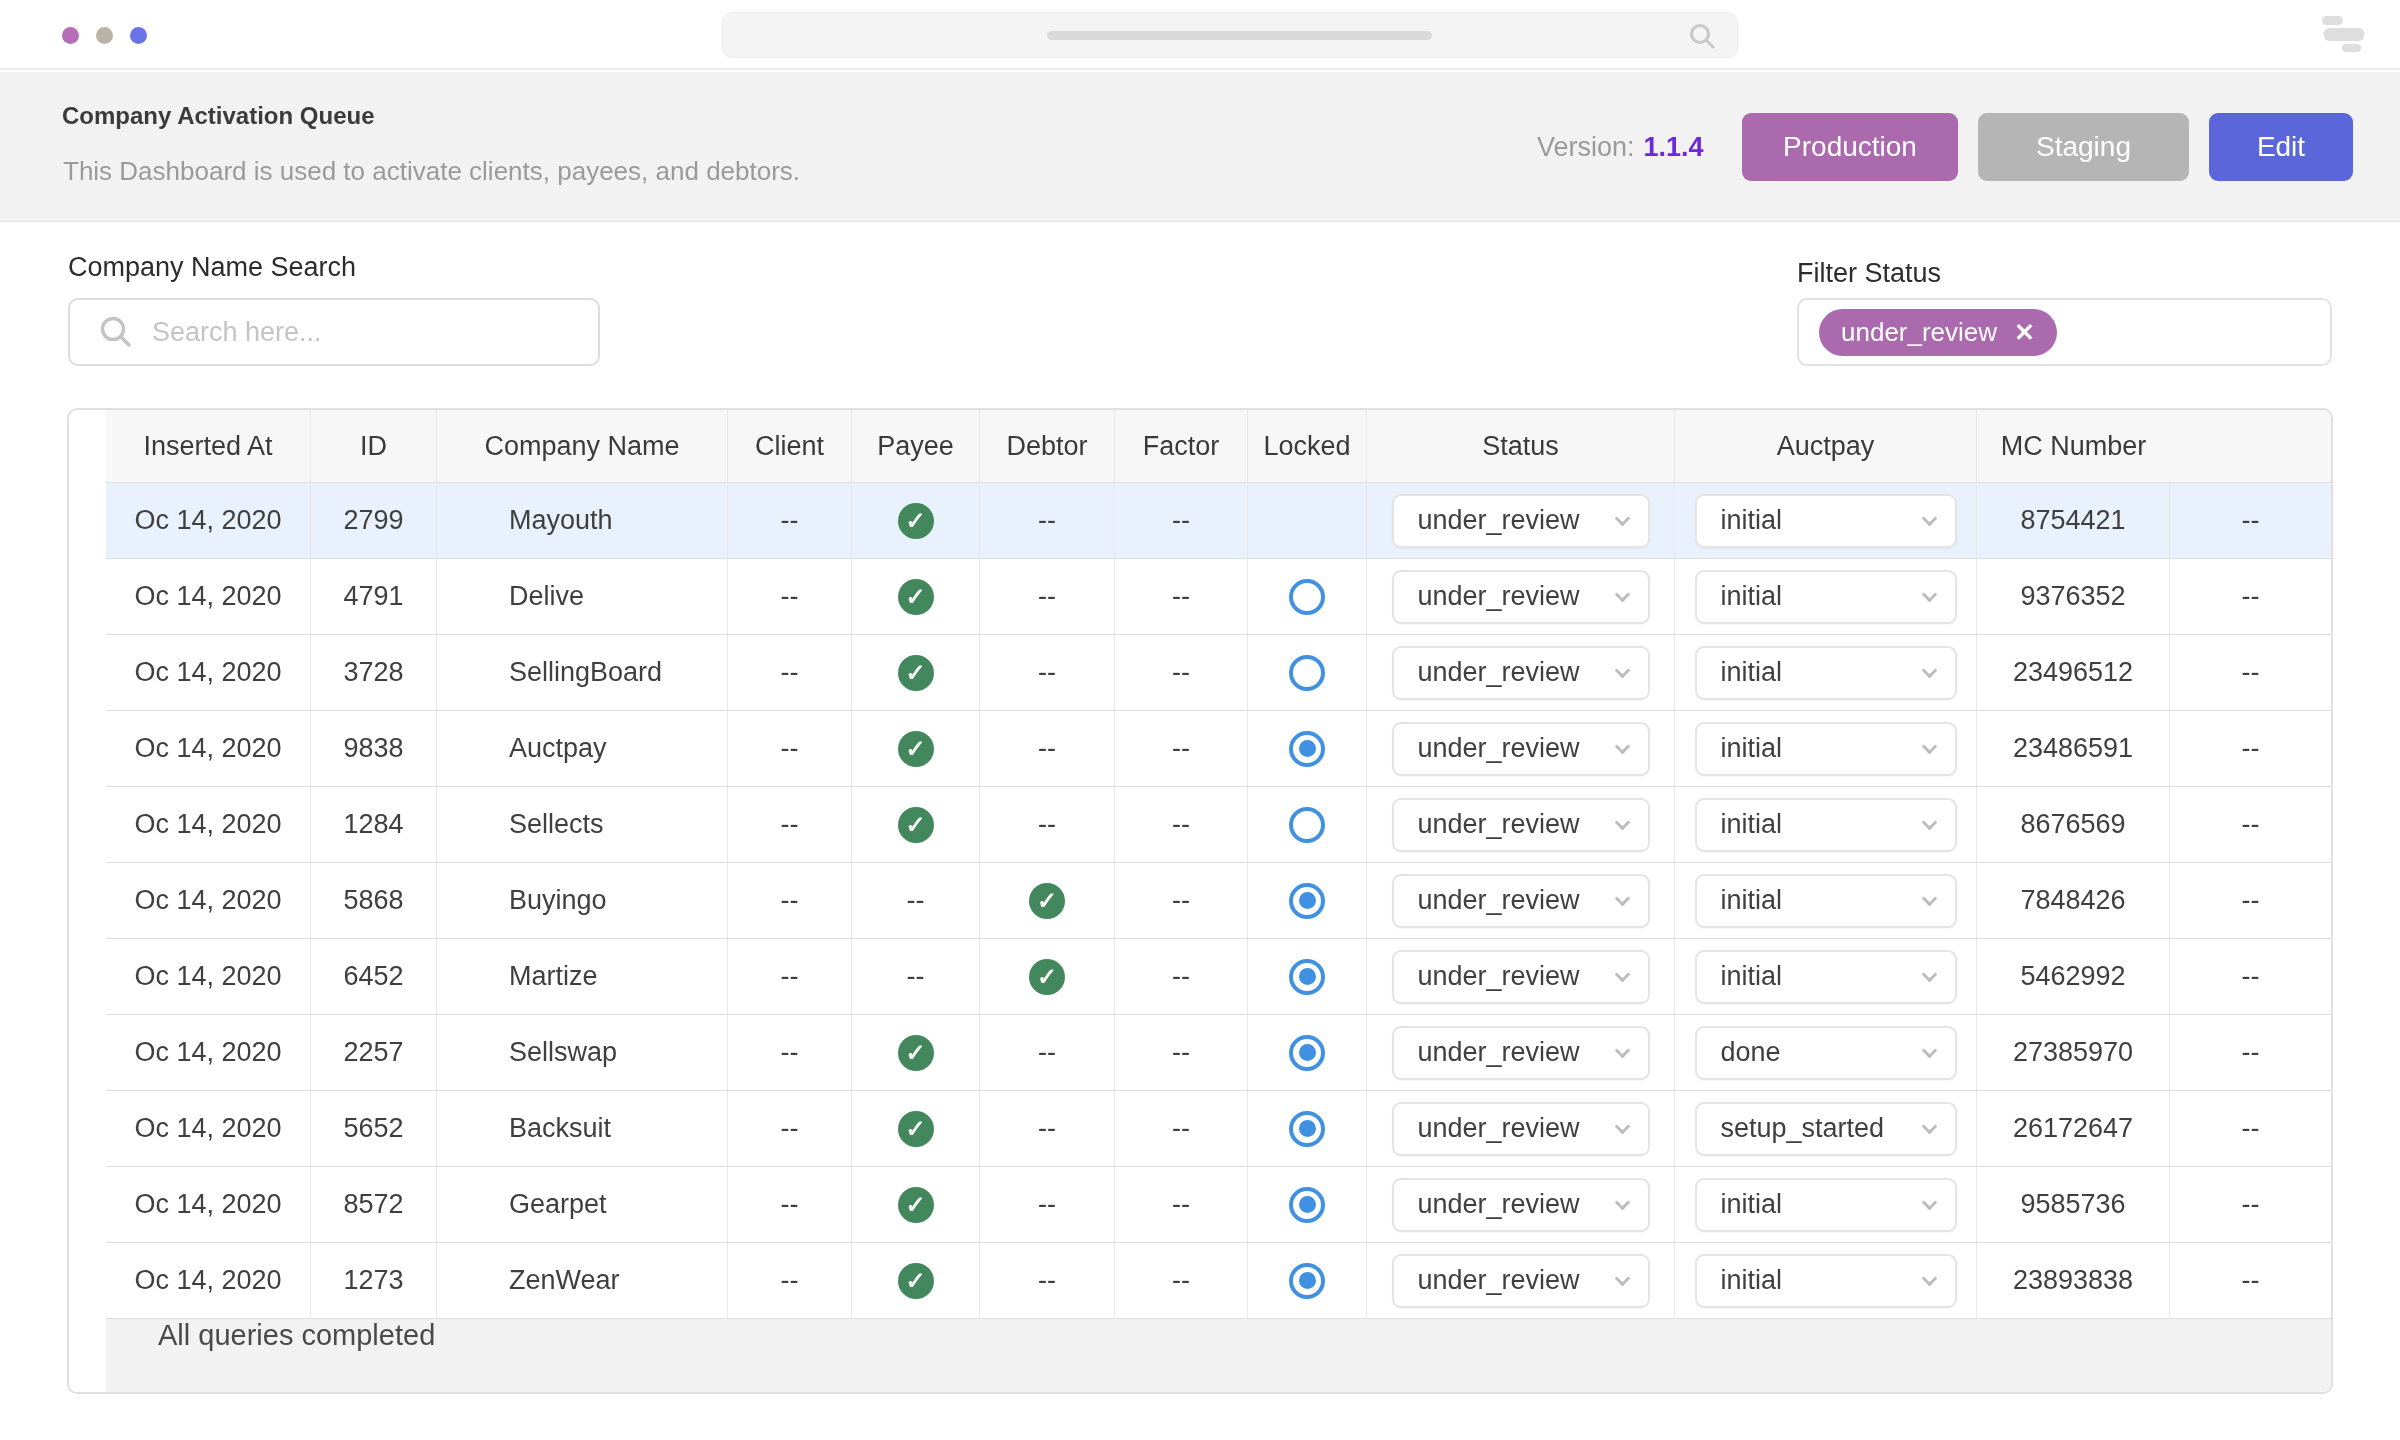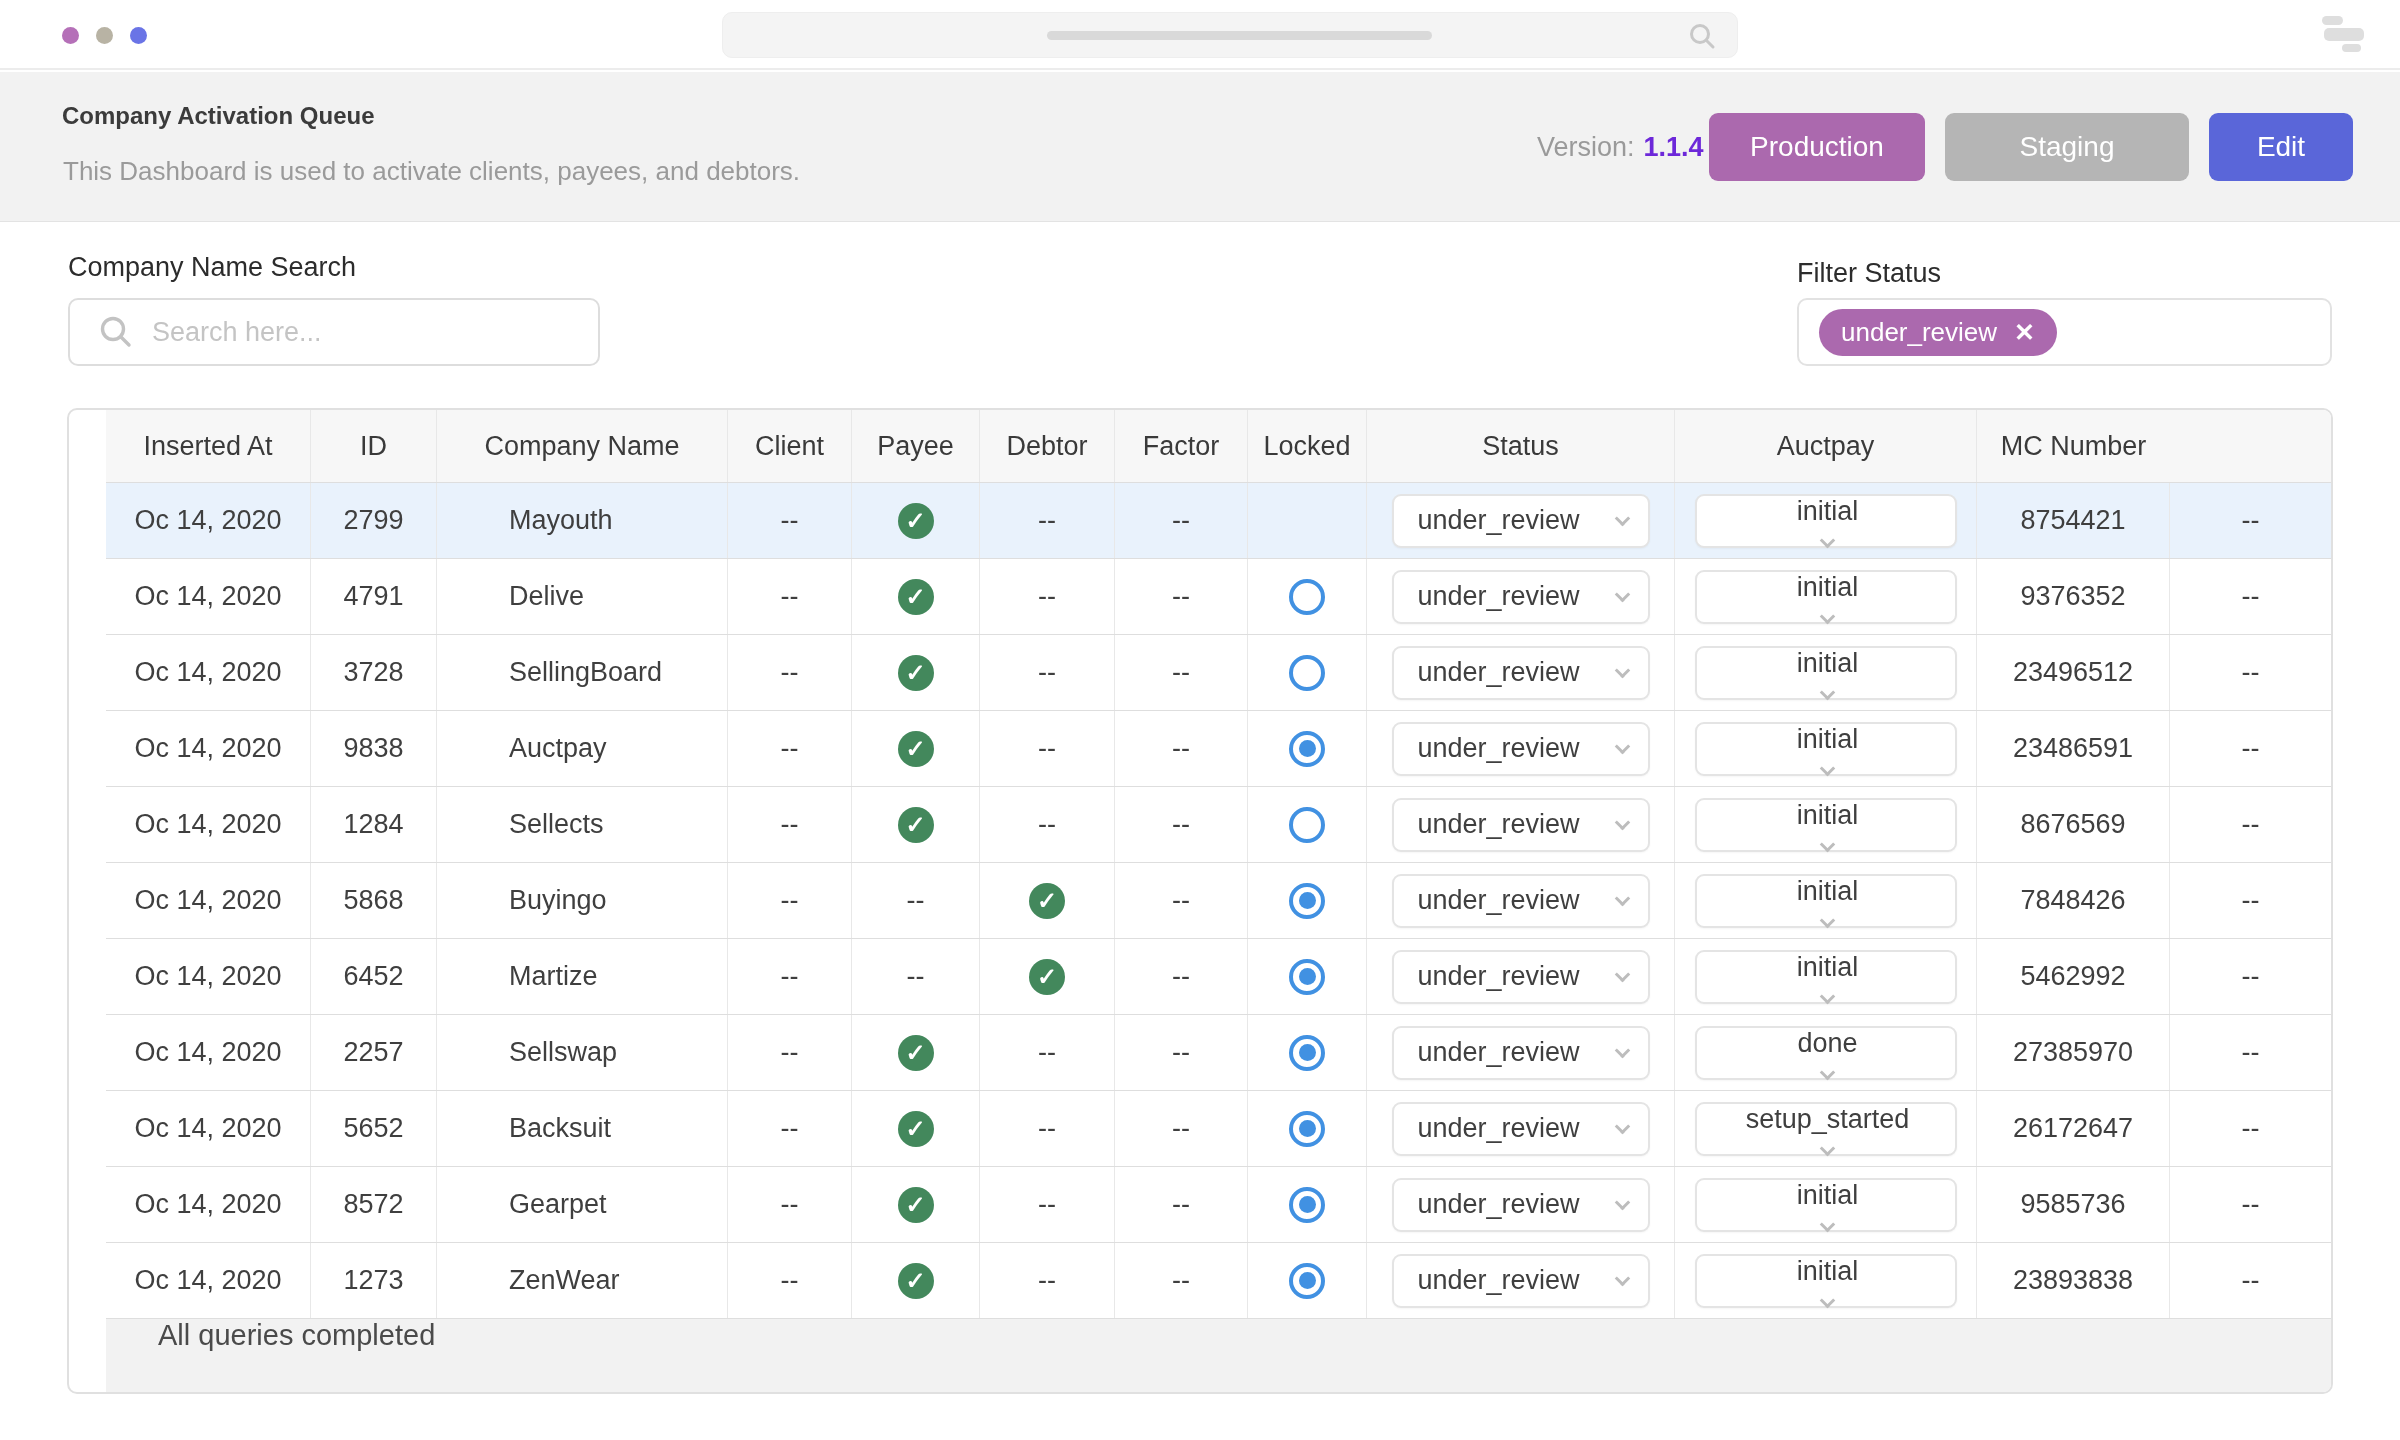--- a/index.html
+++ b/index.html
@@ -27,21 +27,21 @@
   .appheader { position:absolute; top:72px; left:0; width:2400px; height:150px;
     background:#f2f2f2; border-bottom:1px solid #e3e3e3; }
   .page-title { position:absolute; left:62px; top:30px; font-size:24px; font-weight:700; color:#3b3b3b; }
   .page-subtitle { position:absolute; left:63px; top:84px; font-size:26px; color:#9a9a9a; }
   .version { position:absolute; left:1537px; top:60px; font-size:27px; color:#9a9a9a; }
   .version b { color:#6d28d9; font-weight:700; margin-left:9px; }
   .hbtns { position:absolute; right:47px; top:41px; display:flex; gap:20px; }
   .btn { height:68px; border:none; border-radius:9px; color:#fff; font-size:28px;
     font-family:inherit; display:flex; align-items:center; justify-content:center; cursor:pointer; }
   .btn-production { width:216px; background:var(--production); }
-  .btn-staging { width:244px; background:var(--staging); }
+  .btn-staging { width:211px; background:var(--staging); }
   .btn-edit { width:144px; background:var(--edit); }
 
   
   .flabel { position:absolute; font-size:27px; color:#2c2c2c; }
   .lbl-search { left:68px; top:252px; }
   .lbl-filter { left:1797px; top:258px; }
   .search-box { position:absolute; left:68px; top:298px; width:532px; height:68px;
     border:2px solid #dddddd; border-radius:10px; background:#fff; display:flex; align-items:center; }
   .search-box svg { margin-left:28px; }
   .searchfield { border:none; outline:none; flex:1; height:100%; font-size:27px;
@@ -67,21 +67,21 @@
   .td { color:#3f3f3f; }
   .td.left { justify-content:flex-start; padding-left:72px; }
   .chk { width:36px; height:36px; border-radius:50%; background:var(--check-green);
     color:#fff; font-size:24px; font-weight:700; display:flex; align-items:center; justify-content:center; }
   .radio { width:36px; height:36px; border-radius:50%; border:4px solid var(--radio-blue);
     background:#fff; display:flex; align-items:center; justify-content:center; cursor:pointer; }
   .radio.on::after { content:""; width:17px; height:17px; border-radius:50%; background:var(--radio-blue); }
   .select { height:54px; background:#fff; border:2px solid #e4e4e4; border-radius:9px;
     display:flex; align-items:center; justify-content:space-between;
     padding:0 20px 0 24px; box-shadow:0 1px 2px rgba(0,0,0,0.04); cursor:pointer; }
-  .sel-status { width:258px; } .sel-progress { width:262px;flex-direction:column; }
+  .sel-status { width:258px; } .sel-progress { width:262px; }
   .sel-label { font-size:27px; color:#3f3f3f; }
   .chev { width:11px; height:11px; border-right:3px solid #bdbdbd; border-bottom:3px solid #bdbdbd;
     transform:rotate(45deg); margin-top:-5px; }
   .tfoot { height:74px; background:#f2f2f2; border-top:1px solid #dedede;
     display:flex; align-items:flex-start; padding-left:52px; }
   .tfoot span { font-size:29px; color:#4a4a4a; }
 </style>
 </head>
 <body>
 

